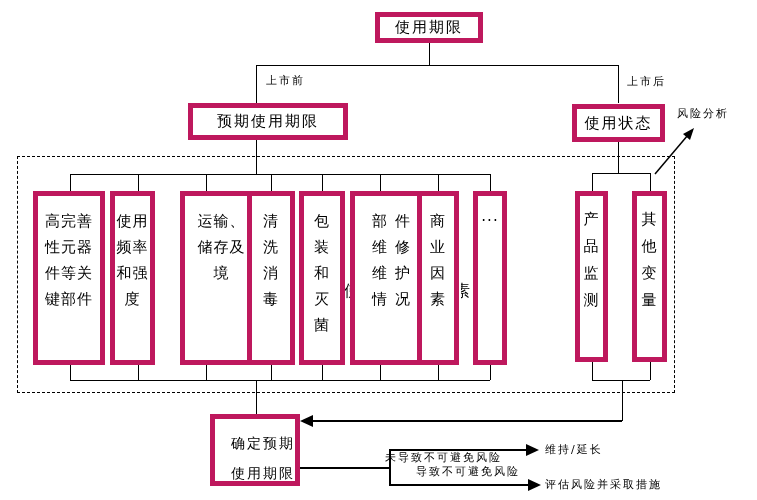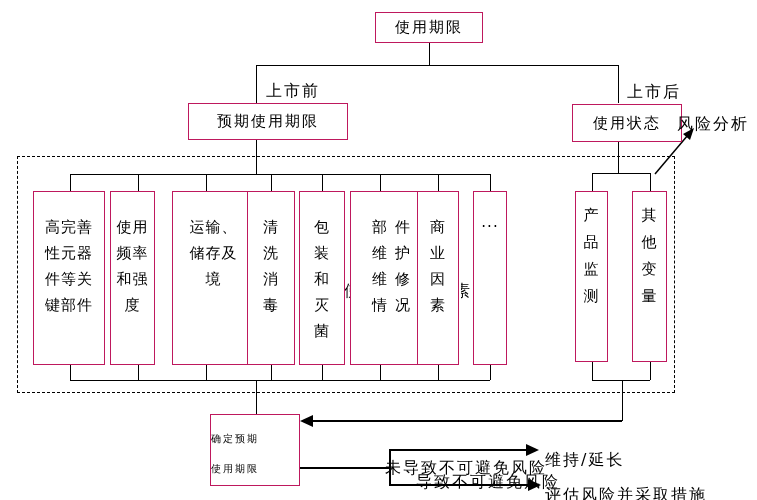--- a/index.html
+++ b/index.html
@@ -1,32 +1,32 @@
 <!DOCTYPE html>
 <html><head>
 <meta charset="utf-8">
 <style>
   html,body{margin:0;padding:0;background:#fff;}
   .canvas{
     position:relative;width:757px;height:500px;background:#ffffff;
     font-family:"DejaVu Sans",sans-serif;color:#000;overflow:hidden;
   }
   .box{
-    position:absolute;border:1px solid #be185d;background:#fff;
+    position:absolute;border:5px solid #be185d;background:#fff;
     box-sizing:border-box;
   }
   .cnode{display:flex;align-items:center;justify-content:center;
     font-size:15px;letter-spacing:2px;white-space:nowrap;}
   .fbox{top:191px;height:174px;}
   .mbox{top:191px;height:171px;}
-  .vbox{text-align:center;padding-top:22px;font-size:15px;line-height:26px;letter-spacing:1px;}
+  .vbox{text-align:center;padding-top:12px;font-size:15px;line-height:26px;letter-spacing:1px;}
   .mbox.vbox{line-height:27px;padding-top:10px;}
   .wide-rows div{letter-spacing:8px;margin-right:-8px;}
-  .det{ text-align:left;padding-top:9px;font-size:10px;line-height:30px;letter-spacing:2px;}
-  .lbl{position:absolute;font-size:16px;letter-spacing:2px;white-space:nowrap;margin-top:8px;}
+  .det{ text-align:right;padding-top:9px;font-size:14px;line-height:30px;letter-spacing:2px;}
+  .lbl{position:absolute;font-size:11px;letter-spacing:2px;white-space:nowrap;}
   .dashed{position:absolute;left:17px;top:156px;width:658px;height:237px;
     border:1px dashed #000;box-sizing:border-box;background:transparent;}
   .frag{position:absolute;top:281px;height:19px;overflow:hidden;
     font-size:16px;line-height:19px;white-space:nowrap;}
   .frag span{display:inline-block;}
   svg.wires{position:absolute;left:0;top:0;pointer-events:none;}
 </style>
 </head>
 <body>
 
@@ -90,60 +90,60 @@
   <div class="box cnode" style="left:375px;top:12px;width:108px;height:31px">
     <span>使用期限</span>
   </div>
 
   <div class="lbl" style="left:266px;top:73px">上市前</div>
   <div class="lbl" style="left:627px;top:74px">上市后</div>
 
   <div class="box cnode" style="left:188px;top:103px;width:160px;height:37px">
     <span>预期使用期限</span>
   </div>
-  <div class="box cnode" style="left:572px;top:104px;width:110px;height:38px">
+  <div class="box cnode" style="left:572px;top:104px;width:93px;height:38px">
     <span>使用状态</span>
   </div>
 
   <div class="lbl" style="left:677px;top:106px">风险分析</div>
 
   <div class="box fbox vbox" style="left:33px;width:72px">
       <div>高完善</div>
       <div>性元器</div>
       <div>件等关</div>
       <div>键部件</div>
     </div>
   <div class="box fbox vbox" style="left:110px;width:45px">
       <div>使用</div>
       <div>频率</div>
       <div>和强</div>
       <div>度</div>
     </div>
-  <div class="box fbox vbox" style="left:172px;width:83px">
+  <div class="box fbox vbox" style="left:180px;width:83px">
       <div>运输、</div>
       <div>储存及</div>
       <div>境</div>
     </div>
   <div class="box fbox vbox" style="left:247px;width:48px">
       <div>清</div>
       <div>洗</div>
       <div>消</div>
       <div>毒</div>
     </div>
   <div class="box fbox vbox" style="left:299px;width:46px">
       <div>包</div>
       <div>装</div>
       <div>和</div>
       <div>灭</div>
       <div>菌</div>
     </div>
   <div class="box fbox vbox wide-rows" style="left:350px;width:82px">
       <div>部件</div>
+      <div>维修</div>
       <div>维护</div>
-      <div>维修</div>
       <div>情况</div>
     </div>
   <div class="box fbox vbox" style="left:417px;width:42px">
       <div>商</div>
       <div>业</div>
       <div>因</div>
       <div>素</div>
     </div>
   <div class="box fbox vbox" style="left:473px;width:34px">
       <div>···</div>

